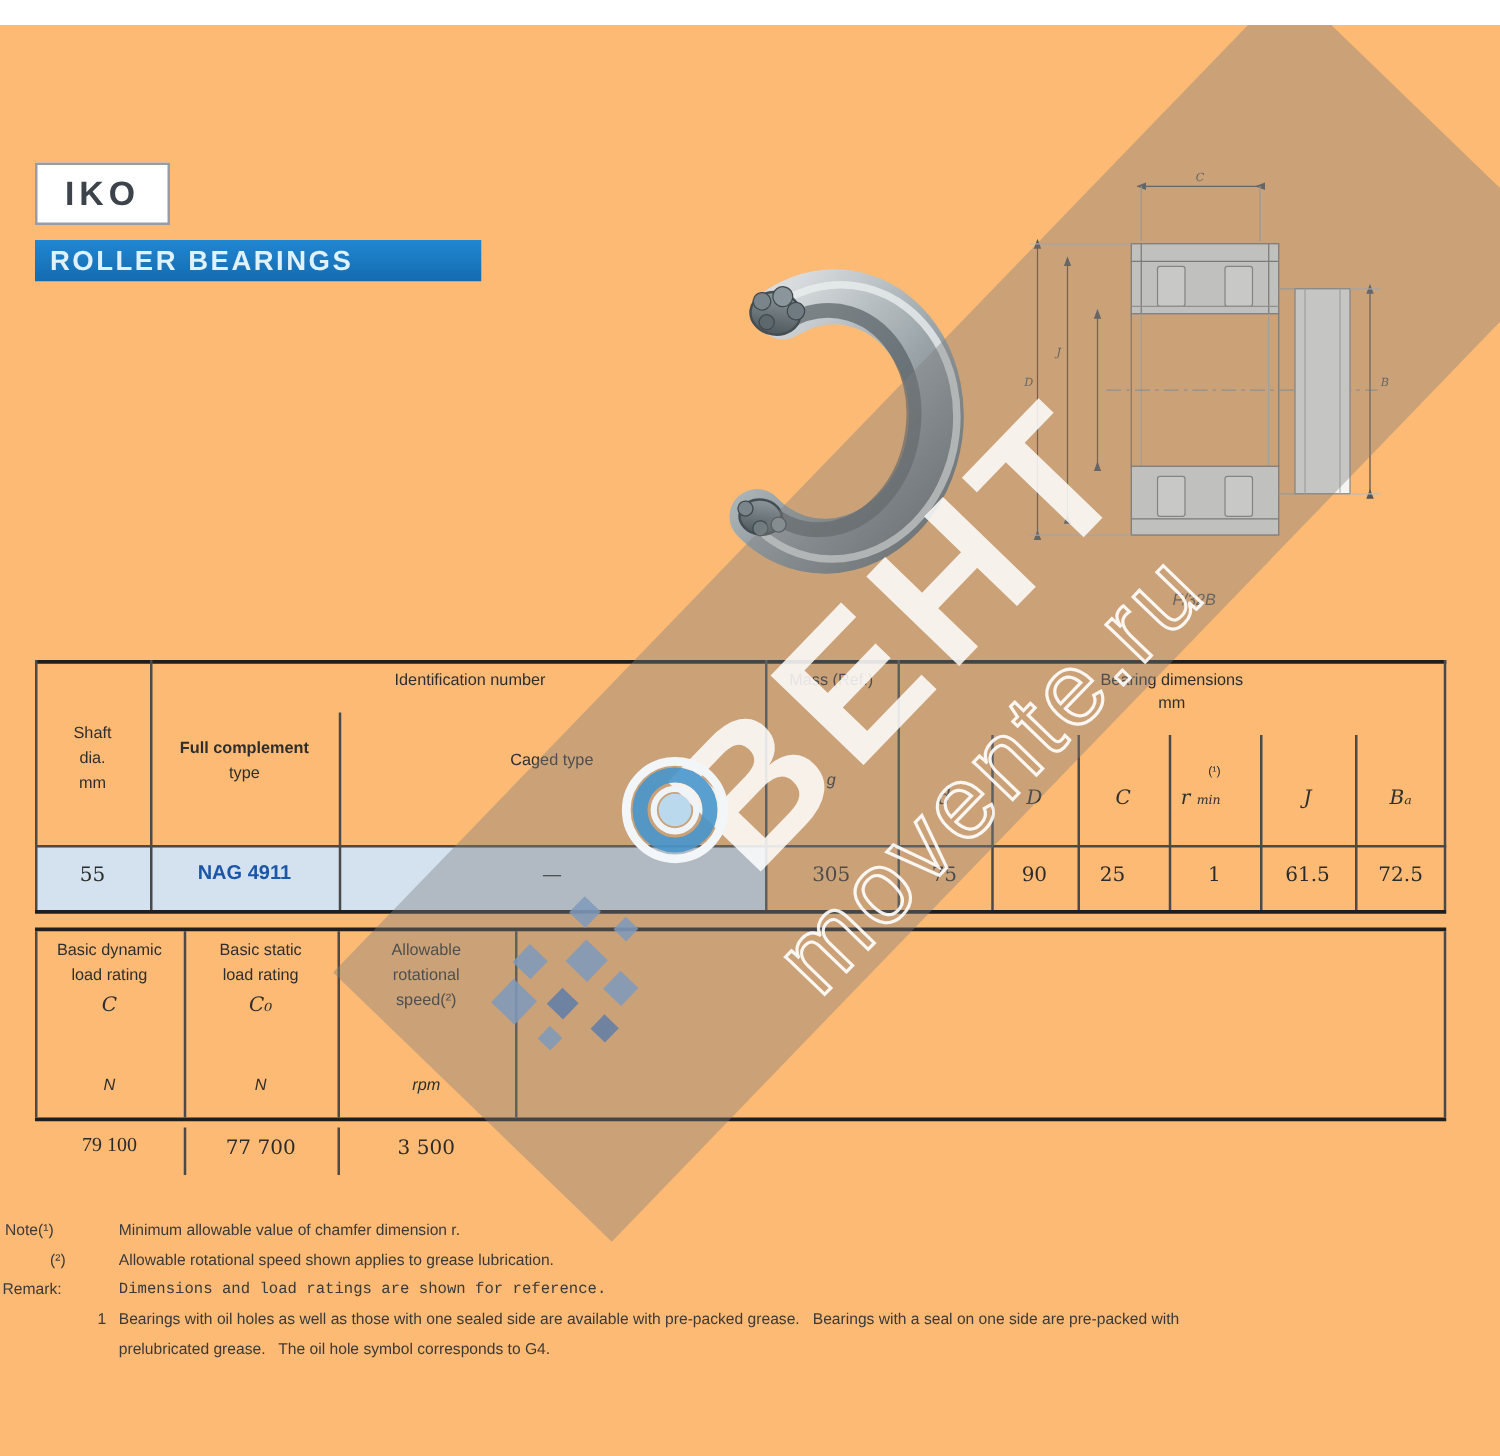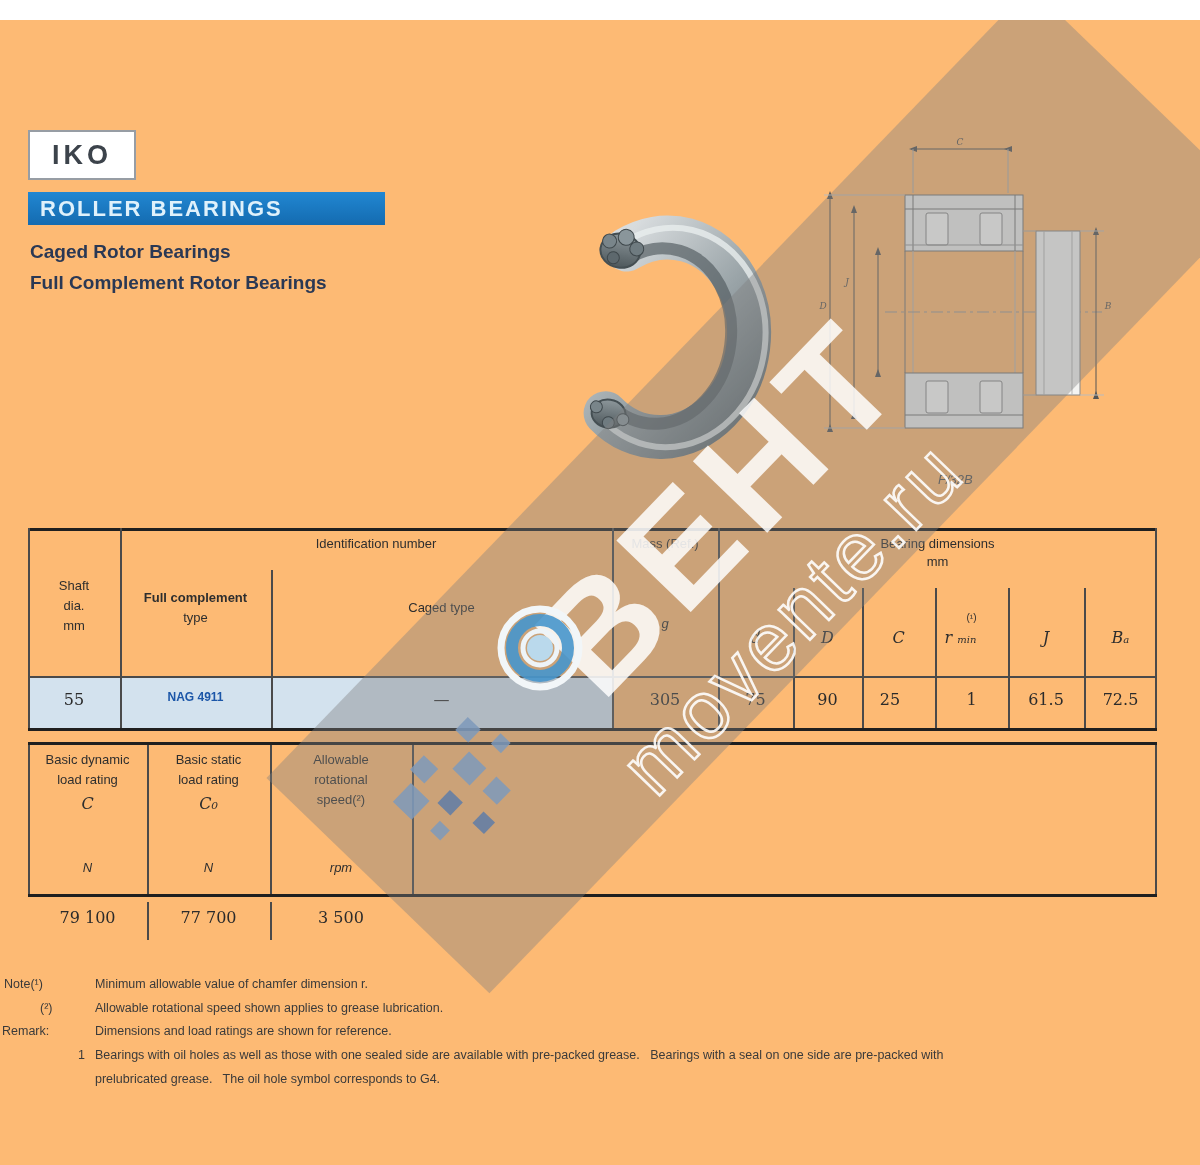--- a/index.html
+++ b/index.html
@@ -15,44 +15,40 @@
   .banner-text{color:#dff1fb;font-weight:800;font-size:22px;letter-spacing:2px;padding-left:12px;white-space:nowrap;}
   .subtitle{position:absolute;left:30px;top:216px;font-size:19px;font-weight:700;color:#2a3854;line-height:31px;}
   
   .vline{position:absolute;width:2px;background:#4a4a4a;}
   .hline{position:absolute;height:2px;background:#4a4a4a;}
   .thick{background:#1f1f1f;}
   
   .th{position:absolute;font-size:13px;color:#2e2e2e;text-align:center;line-height:15px;}
   .serif-val{position:absolute;font-family:"DejaVu Serif",serif;font-size:16px;color:#2b2b2b;text-align:center;}
   .dim-letter{position:absolute;font-family:"DejaVu Serif",serif;font-style:italic;font-size:16px;color:#2e2e2e;text-align:center;}
-  .part-no{font-weight:700;color:#1b56a8;font-family:"Liberation Sans",sans-serif;font-size:12px;}
+  .part-no{font-weight:700;color:#1b56a8;font-family:"Liberation Sans",sans-serif;font-size:16px;}
   .row-band{position:absolute;background:#d3e2ee;}
   .sup{font-size:10px;}
   .small{font-size:10px;}
   
   .note-line{position:absolute;font-size:12.5px;color:#3a3a3a;white-space:pre;}
   
   .wm{position:absolute;left:0;top:0;pointer-events:none;}
   .caption{position:absolute;font-style:italic;font-size:13px;color:#555;}
 </style>
 </head>
 <body>
 
 <div class="page">
 
   <div class="logo-box">
     <span class="logo-text">IKO</span>
   </div>
   <div class="banner">
     <span class="banner-text">ROLLER BEARINGS</span>
-  </div>
-  <div class="subtitle">
-    <div>Caged Rotor Bearings</div>
-    <div>Full Complement Rotor Bearings</div>
   </div>
 
   <svg class="abs" style="left:545px;top:195px;" width="235" height="250" viewBox="0 0 235 250">
     <defs>
       <linearGradient id="met" x1="0" y1="0" x2="1" y2="1">
         <stop offset="0" stop-color="#d8dcde"></stop>
           <stop offset="0.5" stop-color="#9aa4a8"></stop>
           <stop offset="1" stop-color="#626c70"></stop>
       </linearGradient>
       <linearGradient id="met2" x1="0" y1="0" x2="0" y2="1">
@@ -207,31 +203,31 @@
     <div class="th" style="left:119px;top:10px;width:123px;">Basic static</div>
     <div class="th" style="left:119px;top:30px;width:123px;">load rating</div>
     <div class="dim-letter" style="left:119px;top:52px;width:123px;">C₀</div>
     <div class="th" style="left:119px;top:118px;width:123px;font-style:italic;">N</div>
 
     <div class="th" style="left:242px;top:10px;width:142px;">Allowable</div>
     <div class="th" style="left:242px;top:30px;width:142px;">rotational</div>
     <div class="th" style="left:242px;top:50px;width:142px;">speed(²)</div>
     <div class="th" style="left:242px;top:118px;width:142px;font-style:italic;">rpm</div>
 
-    <div class="serif-val" style="left:0;top:166px;width:119px;">79 100</div>
+    <div class="serif-val" style="left:0;top:166px;width:119px;font-family:Liberation Serif, serif;">79 100</div>
     <div class="serif-val" style="left:119px;top:166px;width:123px;">77 700</div>
     <div class="serif-val" style="left:242px;top:166px;width:142px;">3 500</div>
   </div>
 
   <div class="note-line" style="left:4px;top:957px;">Note(¹)</div>
   <div class="note-line" style="left:95px;top:957px;">Minimum allowable value of chamfer dimension r.</div>
   <div class="note-line" style="left:40px;top:981px;">(²)</div>
   <div class="note-line" style="left:95px;top:981px;">Allowable rotational speed shown applies to grease lubrication.</div>
   <div class="note-line" style="left:2px;top:1004px;">Remark:</div>
-  <div class="note-line" style="left:95px;top:1004px;">Dimensions and load ratings are shown for reference.</div>
+  <div class="note-line" style="left:95px;top:1004px;font-family:Liberation Mono, monospace;">Dimensions and load ratings are shown for reference.</div>
   <div class="note-line" style="left:78px;top:1028px;">1</div>
   <div class="note-line" style="left:95px;top:1028px;">Bearings with oil holes as well as those with one sealed side are available with pre-packed grease.   Bearings with a seal on one side are pre-packed with</div>
   <div class="note-line" style="left:95px;top:1052px;">prelubricated grease.   The oil hole symbol corresponds to G4.</div>
 
   <svg class="wm" width="1200" height="1165" viewBox="0 0 1200 1165">
     <g transform="rotate(-46 760 470)">
       <rect x="210" y="315" width="1100" height="310" fill="#808080" opacity="0.40"></rect>
       <text x="720" y="505" text-anchor="middle" font-family="Liberation Sans,sans-serif" font-weight="bold" font-size="150" letter-spacing="10" fill="#ffffff" opacity="0.85">ВЕНТ</text>
       <text x="690" y="610" text-anchor="middle" font-family="Liberation Sans,sans-serif" font-size="82" letter-spacing="4" fill="none" stroke="#ffffff" stroke-width="2.5" opacity="0.9">movente.ru</text>
     </g>

